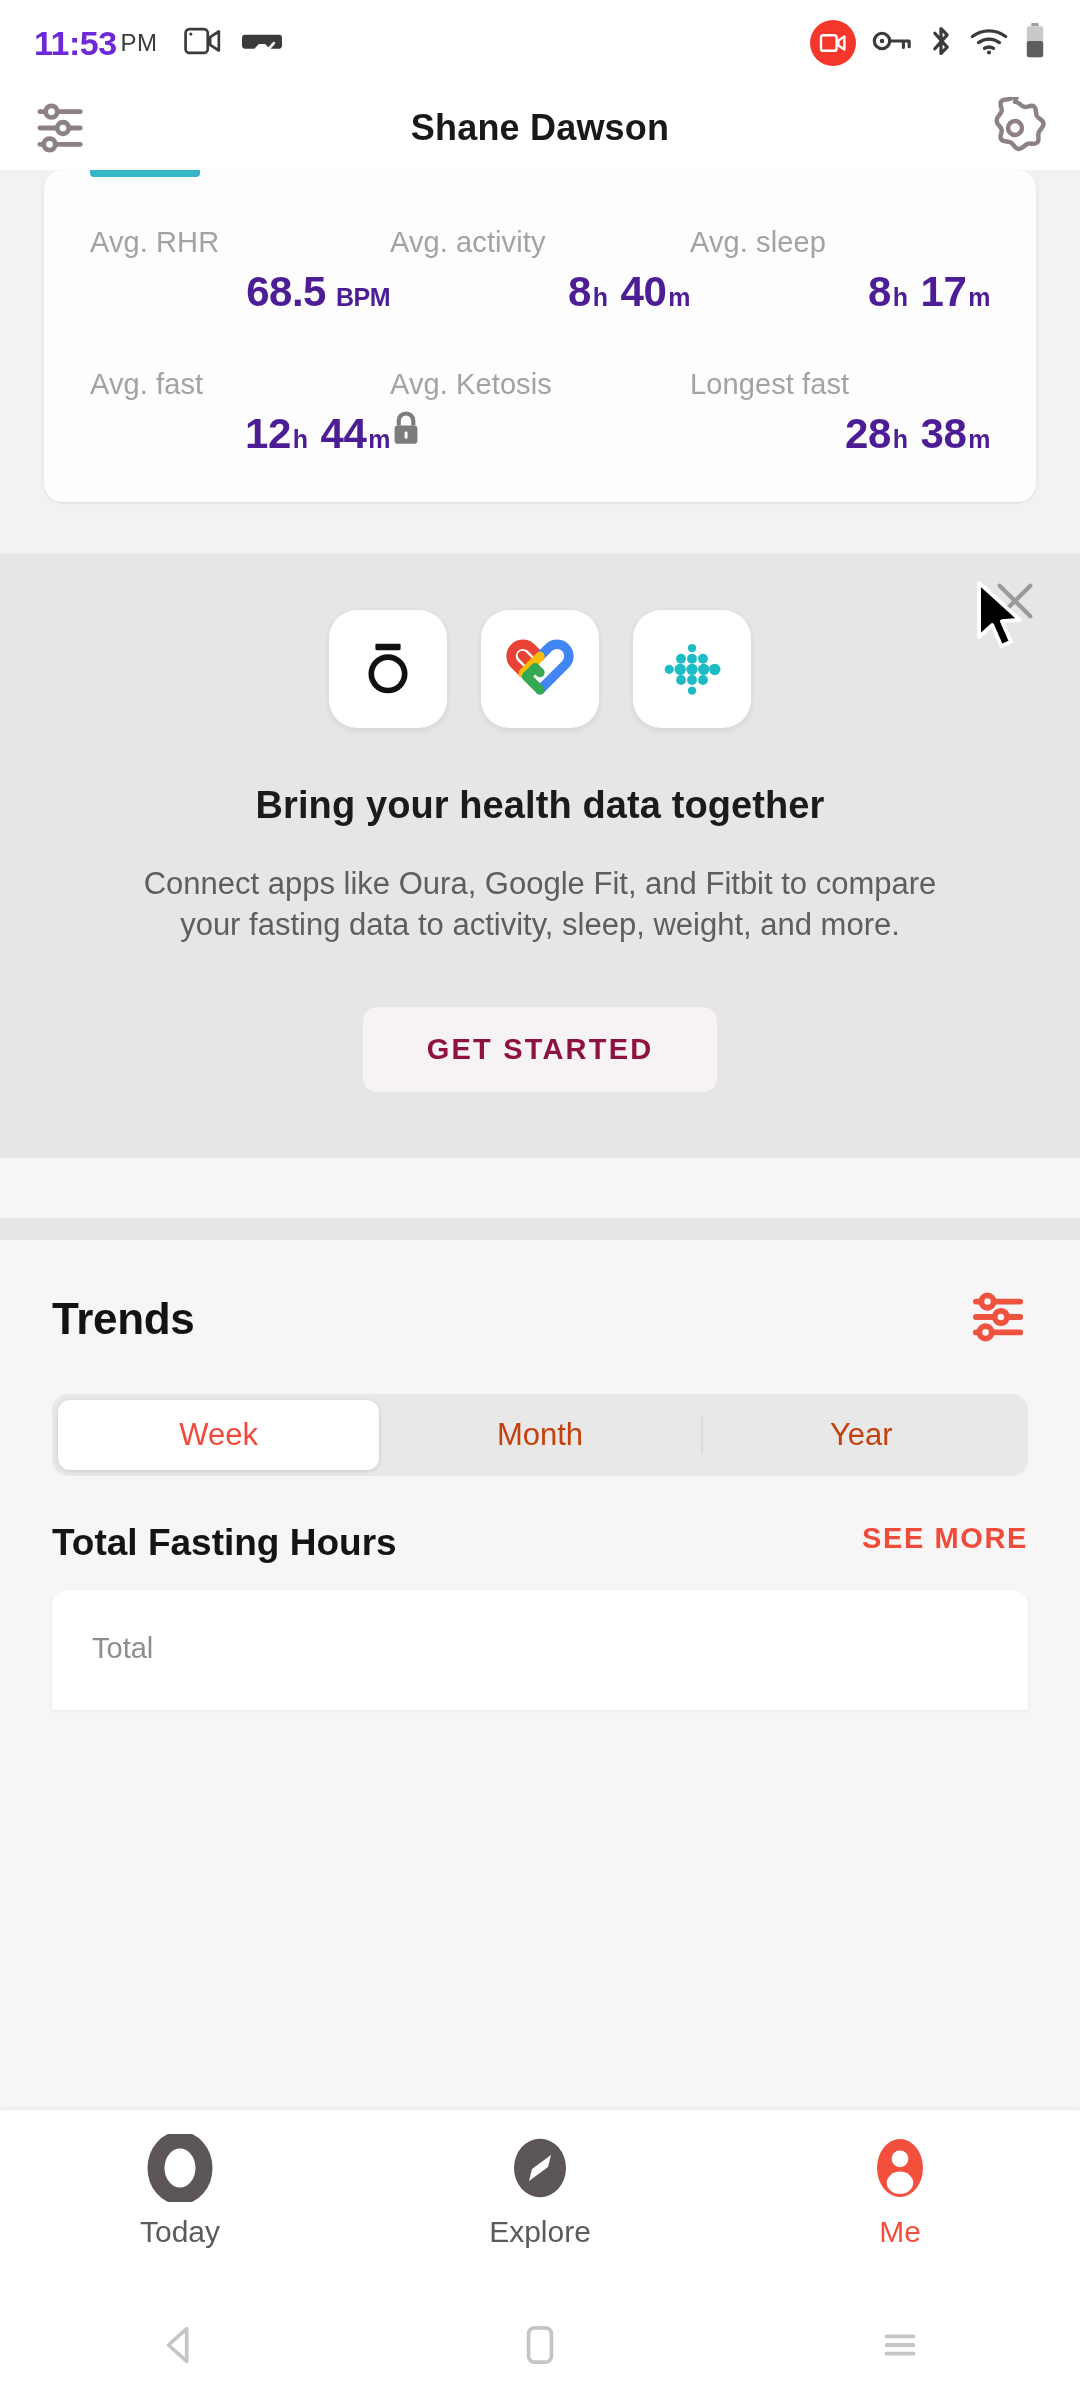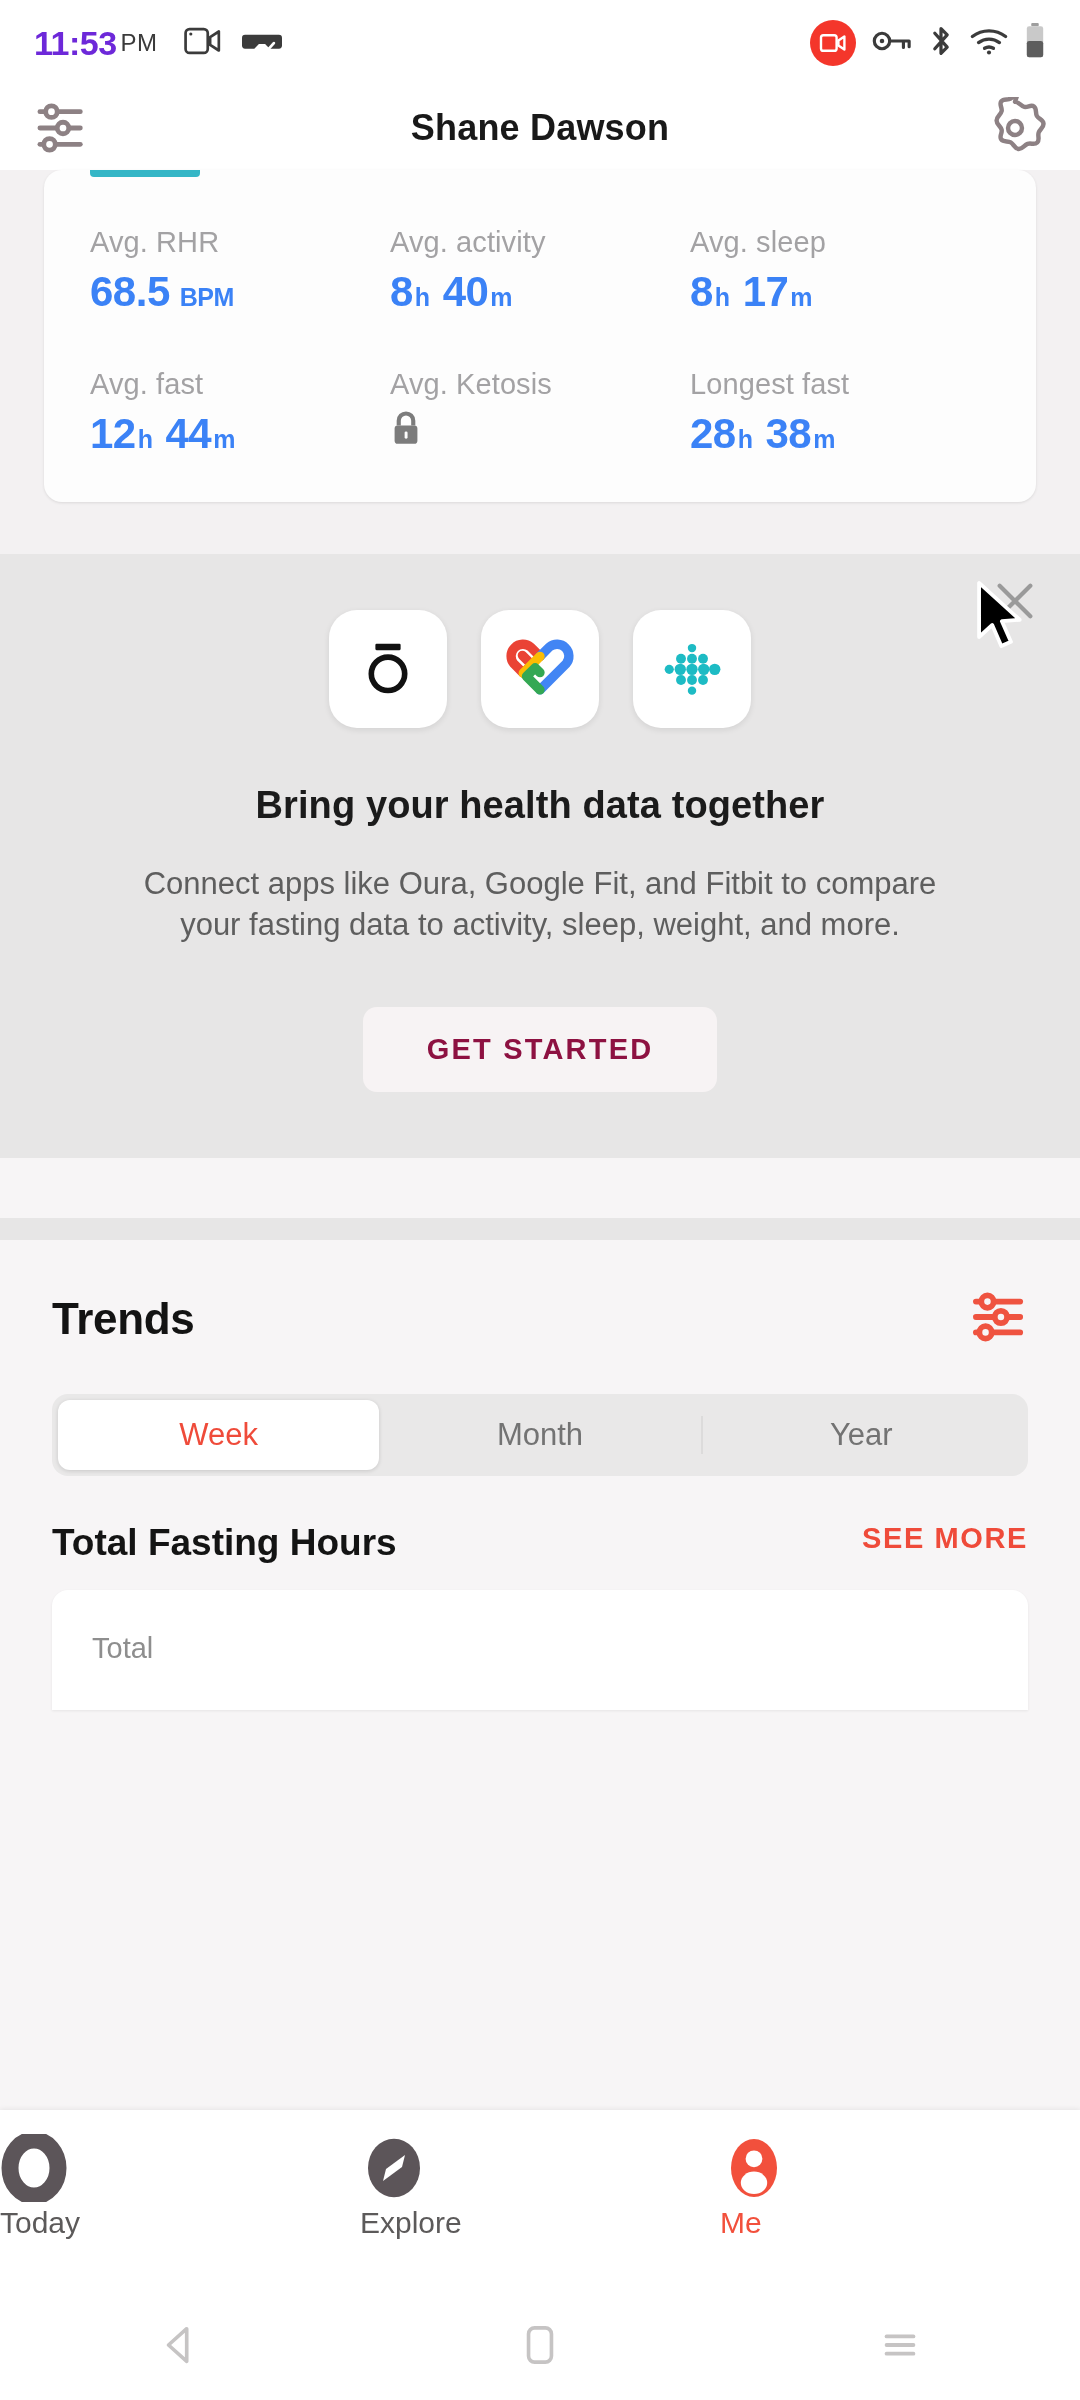--- a/index.html
+++ b/index.html
@@ -65,22 +65,22 @@
   .stats-grid{
     display:grid;
     grid-template-columns:1fr 1fr 1fr;
     row-gap:52px;
   }
   .stat-label{
     font-size:29px; color:#a3a2a4; font-weight:400; margin-bottom:9px;
     letter-spacing:0.1px;
   }
   .stat-value{
-    font-size:42px; font-weight:700; color:#3b82f6; letter-spacing:-0.5px;
-    display:flex; align-items:baseline;
+    font-size:42px; font-weight:700; color:#4c1d95; letter-spacing:-0.5px;
+    display:flex; align-items:baseline;justify-content:flex-end;
   }
   .unit{ font-size:25px; font-weight:600; margin-left:2px; }
   .unit.sp{ margin-right:13px; }
   .lock{ margin-top:6px; }
 
   
   .promo{
     background:#e7e6e6;
     padding:56px 0 66px;
     position:relative;
@@ -133,21 +133,21 @@
   .segmented{
     margin-top:48px;
     display:flex;
     background:#e9e8e8;
     border-radius:16px;
     padding:6px;
     height:82px;
   }
   .seg{
     flex:1; display:flex; align-items:center; justify-content:center;
-    font-size:31px; color:#737373; border-radius:12px; cursor:pointer;
+    font-size:31px; color:#c2410c; border-radius:12px; cursor:pointer;
     position:relative;
   }
   .seg + .seg::before{
     content:""; position:absolute; left:0; top:16px; bottom:16px;
     width:2px; background:#dcdbdb;
   }
   .seg.active{
     background:#ffffff; color:#ef4b3a; font-weight:400;
     box-shadow:0 1px 4px rgba(0,0,0,.14);
   }
@@ -173,21 +173,21 @@
   .chart-card .lbl{ font-size:29px; color:#8e8e8e; }
 
   
   .bottomnav{
     position:absolute; left:0; bottom:110px; width:100%;
     height:180px; background:#ffffff;
     display:flex; align-items:flex-start; padding-top:24px;
     box-shadow:0 -1px 5px rgba(0,0,0,.07);
   }
   .nav-item{
-    flex:1; display:flex; flex-direction:column; align-items:flex-start; gap:0;
+    flex:1; display:flex; flex-direction:column; align-items:center; gap:9px;
     cursor:pointer;
   }
   .nav-label{ font-size:30px; color:#5c5a5a; }
   .nav-item.active .nav-label{ color:#f2503c; }
 
   
   .androidnav{
     position:absolute; left:0; bottom:0; width:100%; height:110px;
     background:#ffffff; display:flex; align-items:center;
   }

